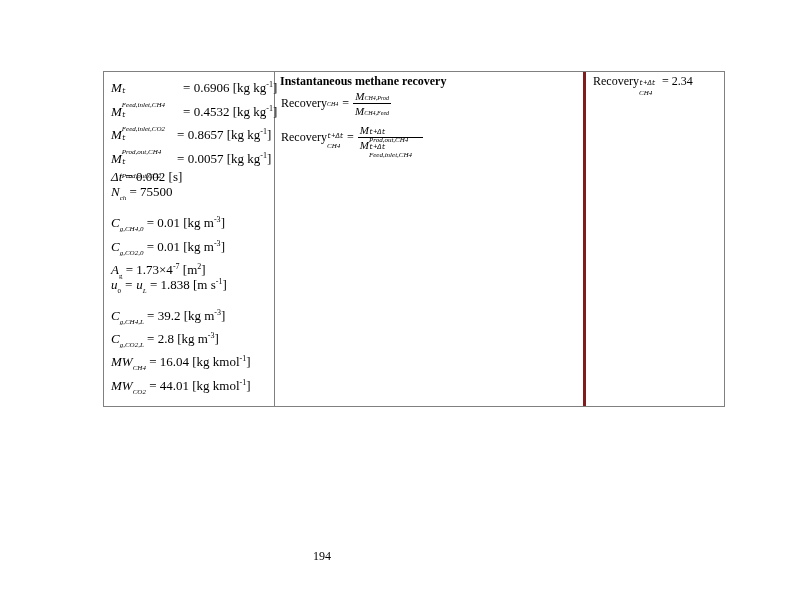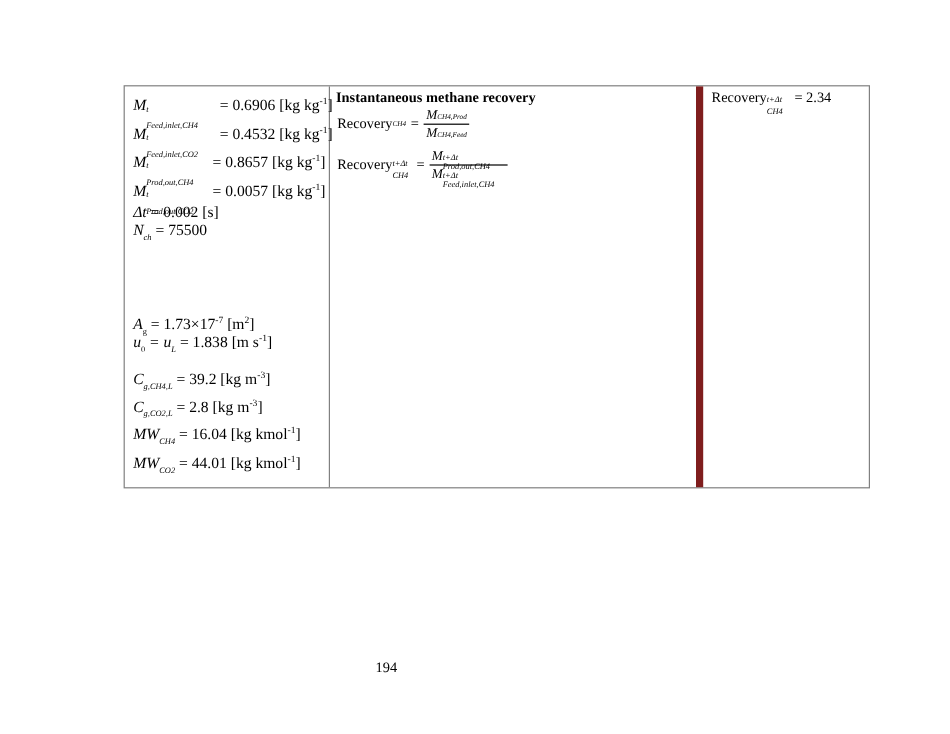--- a/index.html
+++ b/index.html
@@ -2,27 +2,27 @@
 <html><head>
 <meta charset="utf-8">
 <style>
   html, body { margin: 0; padding: 0; background: #ffffff; }
   body { width: 792px; height: 612px; position: relative; overflow: hidden;
          font-family: "Liberation Serif", "DejaVu Serif", serif; color: #000; }
   .tbl { position: absolute; left: 103px; top: 71px; width: 622px; height: 336px;
          border: 1px solid #808080; box-sizing: border-box; }
   .col { position: absolute; top: 0; bottom: 0; box-sizing: border-box; }
   .c1 { left: 0; width: 171px; border-right: 1px solid #808080; }
-  .c2 { left: 171px; width: 311px; border-right: 6px solid #7f1d1d; }
+  .c2 { left: 171px; width: 311px; border-right: 3px solid #7f1d1d; }
   .c3 { left: 482px; right: 0; }
   .eq { position: absolute; left: 7px; font-size: 13px; white-space: nowrap; line-height: 16px; }
   .it { font-style: italic; }
   .sub { font-size: 7px; font-style: italic; vertical-align: -4px; }
   .stack { display: inline-block; position: relative; width: 0; }
-  .stack .s1 { position: absolute; left: 0; top: -9px; font-size: 7px; font-style: italic; }
+  .stack .s1 { position: absolute; left: 0; top: -9px; font-size: 7px; font-style: italic; font-family: Liberation Mono, monospace; }
   .stack .s2 { position: absolute; left: 0; top: 5px; font-size: 7px; font-style: italic; white-space: nowrap; }
   .unit-sup { font-size: 8px; vertical-align: 5px; }
   .title { position: absolute; left: 5px; top: 2px; font-weight: bold; font-size: 12px; }
   .frac-row { position: absolute; left: 6px; font-size: 12px; display: flex; align-items: center; white-space: nowrap; }
   .frac { display: inline-flex; flex-direction: column; align-items: center; margin-left: 4px; font-size: 11px; }
   .frac .num { padding: 0 2px 1px; border-bottom: 1px solid #000; }
   .frac .den { padding: 1px 2px 0; }
   .small-it { font-size: 6px; font-style: italic; }
   .rhead { position: absolute; left: 7px; top: 2px; font-size: 12px; white-space: nowrap; }
   .note { position: absolute; left: 6px; top: 19px; width: 128px; font-size: 11.5px; line-height: 12.6px; text-align: justify; }
@@ -55,23 +55,33 @@
     </div>
     <div class="eq" style="top:97px">
       <span class="it">Δt</span>
       <span>= 0.002</span>
       <span>[s]</span>
     </div>
     <div class="eq" style="top:112px">
       <span class="it">N</span><span class="sub">ch</span>
       <span>= 75500</span>
     </div>
+    <div class="eq" style="top:140px">
+      <span class="it">C</span><span class="sub">g,CH4,0</span>
+      <span>= 0.01</span>
+      <span>[kg m</span><span class="unit-sup">-3</span><span>]</span>
+    </div>
+    <div class="eq" style="top:164px">
+      <span class="it">C</span><span class="sub">g,CO2,0</span>
+      <span>= 0.01</span>
+      <span>[kg m</span><span class="unit-sup">-3</span><span>]</span>
+    </div>
     <div class="eq" style="top:187px">
       <span class="it">A</span><span class="sub" style="font-style:normal">g</span>
-      <span>= 1.73×17</span><span class="unit-sup">-7</span>
+      <span>= 1.73×4</span><span class="unit-sup">-7</span>
       <span> [m</span><span class="unit-sup">2</span><span>]</span>
     </div>
     <div class="eq" style="top:202px">
       <span class="it">u</span><span class="sub" style="font-style:normal">0</span>
       <span class="it">= u</span><span class="sub">L</span><span> = 1.838</span>
       <span>[m s</span><span class="unit-sup">-1</span><span>]</span>
     </div>
     <div class="eq" style="top:233px">
       <span class="it">C</span><span class="sub">g,CH4,L</span>
       <span>= 39.2</span>

